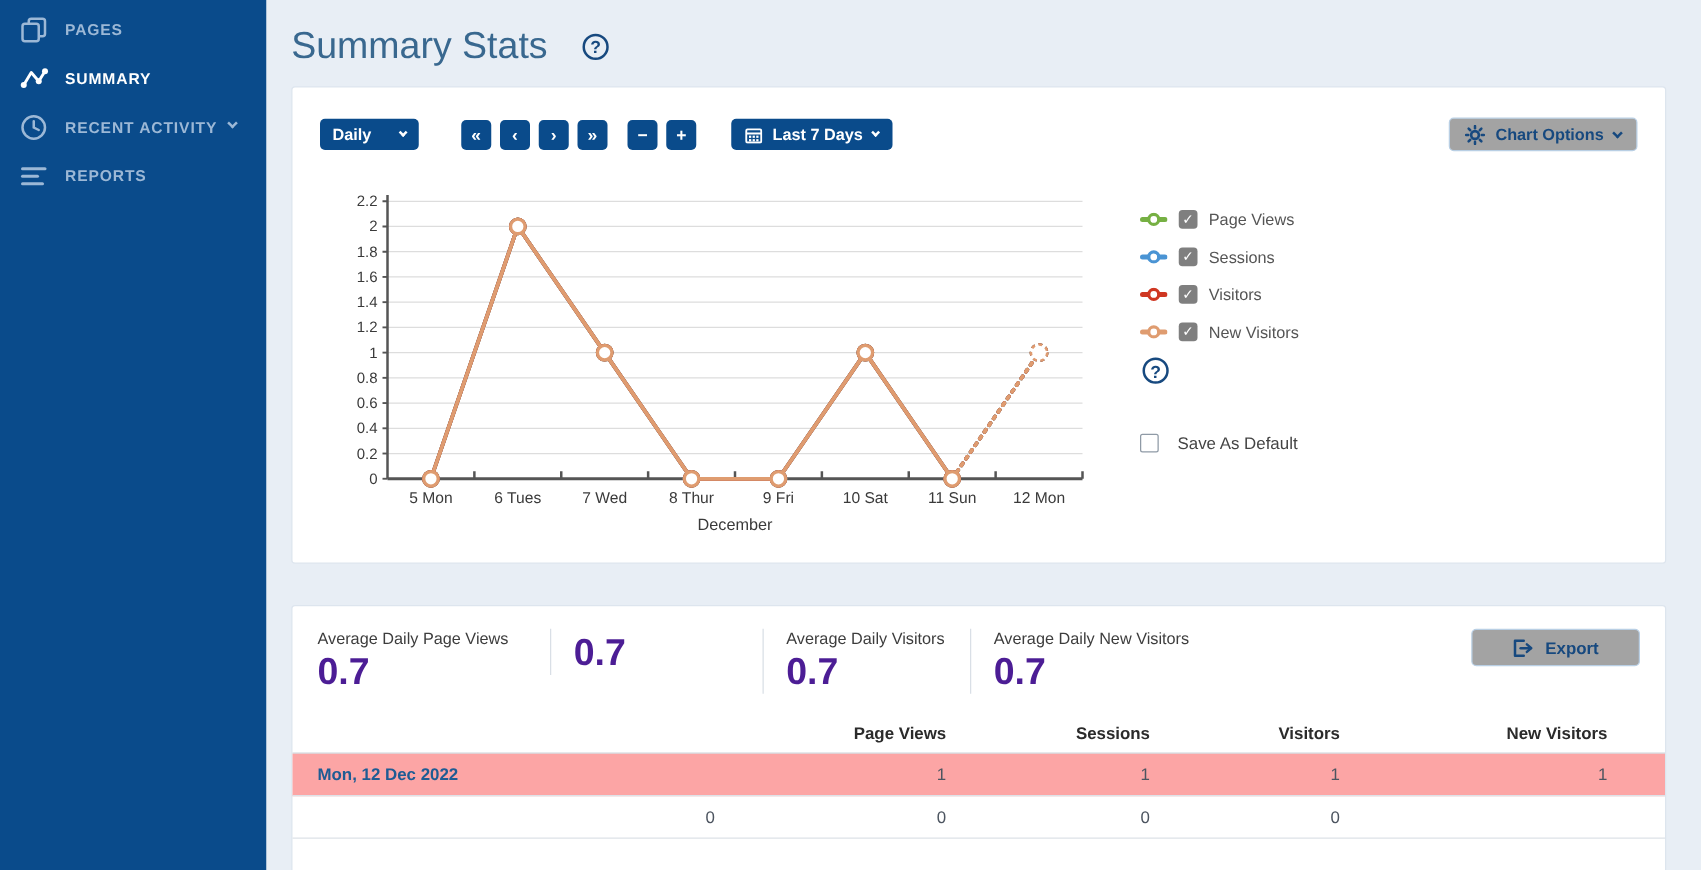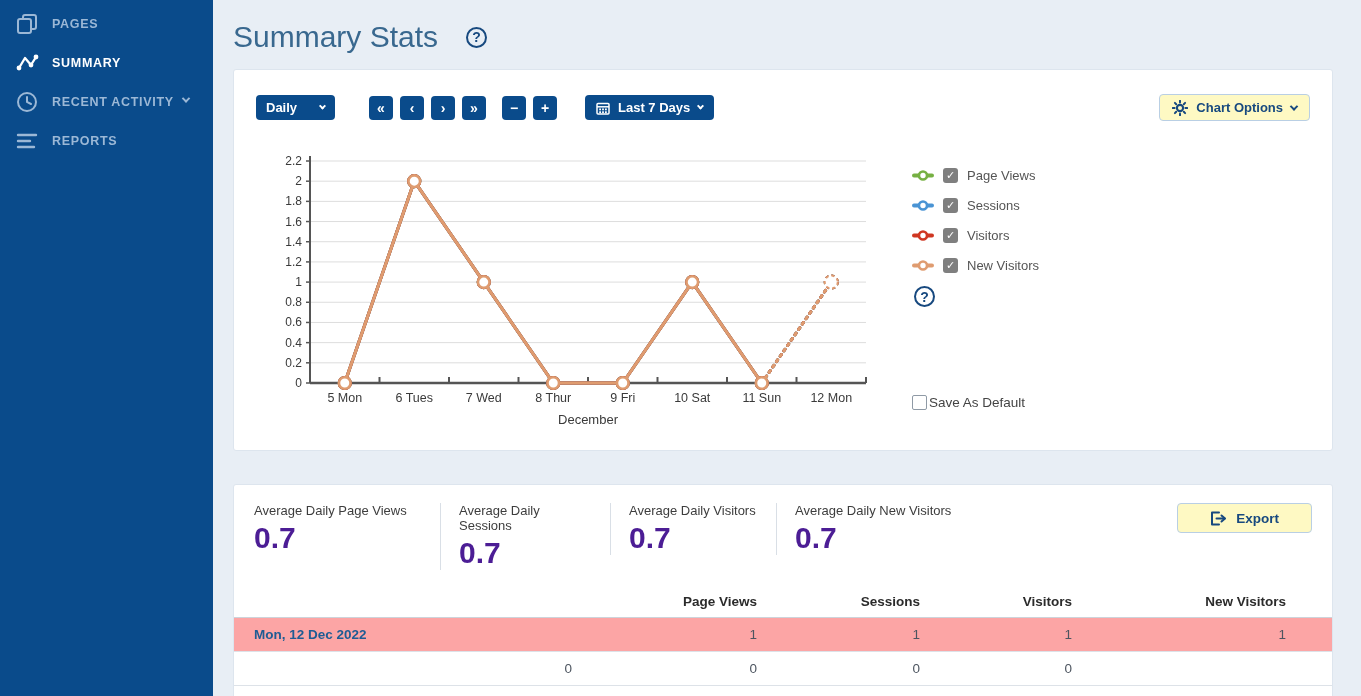--- a/index.html
+++ b/index.html
@@ -35,34 +35,34 @@
   .toolbar { display:flex; align-items:center; }
   .btn-blue { background:#0a4b8b; color:#fff; border:none; border-radius:4px; height:25px;
     font-weight:bold; font-size:13px; font-family:inherit; display:inline-flex;
     align-items:center; justify-content:center; cursor:pointer; }
   .btn-blue .chev { width:5px; height:5px; }
   .sel-daily { width:79px; justify-content:space-between; padding:0 10px; }
   .nav-group { display:flex; gap:7px; margin-left:34px; }
   .sq { width:24px; height:24px; font-size:14px; }
   .zoom-group { display:flex; gap:7px; margin-left:16px; }
   .range-btn { margin-left:28px; padding:0 11px; gap:8px; }
-  .btn-outline { background:#fef9c3; border:1px solid #b9cfe4; border-radius:4px; color:#17497f;
+  .btn-outline { background:#a3a3a3; border:1px solid #b9cfe4; border-radius:4px; color:#17497f;
     font-weight:bold; font-size:13px; font-family:inherit; display:inline-flex;
     align-items:center; cursor:pointer; }
   .chart-opts { margin-left:auto; height:27px; padding:0 12px; gap:8px; }
 
   
   .chart-row { display:flex; margin-top:24px; }
   .legend-col { margin-left:24px; padding-top:20px; }
   .legend-item { display:flex; align-items:center; gap:9px; height:21px; margin-bottom:9px; }
   .cb-checked { width:15px; height:15px; background:#7f7f7f; border-radius:3px; color:#fff;
     font-size:11px; display:flex; align-items:center; justify-content:center; cursor:pointer; }
   .legend-label { font-size:13px; color:#555; }
   .legend-col .help-circle { margin:10px 0 0 2px; }
-  .save-default { display:flex; align-items:flex-start; gap:2px; margin-top:88px; }
+  .save-default { display:flex; align-items:flex-start; gap:15px; margin-top:40px; }
   .cb-empty { width:15px; height:15px; background:#fff; border:1px solid #8f9aa6;
     border-radius:2px; cursor:pointer; }
   .save-label { font-size:13.5px; color:#444; }
 
   
   .stats-row { display:flex; padding:0 20px 16px; align-items:flex-start; }
   .stat-card { padding-right:20px; }
   .stat-card + .stat-card { border-left:1px solid #d9dfe6; padding-left:18px; }
   .stat-card:nth-child(1){ width:186px; } .stat-card:nth-child(2){ width:170px; }
   .stat-card:nth-child(3){ width:166px; }
@@ -328,21 +328,20 @@
       </div>
     </div>
 
     <div class="panel stats-panel">
       <div class="stats-row">
         <div class="stat-card">
           <div class="stat-label">Average Daily Page Views</div>
           <div class="stat-value">0.7</div>
         </div>
         <div class="stat-card">
-          <div class="stat-label">Average Daily Sessions</div>
           <div class="stat-value">0.7</div>
         </div>
         <div class="stat-card">
           <div class="stat-label">Average Daily Visitors</div>
           <div class="stat-value">0.7</div>
         </div>
         <div class="stat-card">
           <div class="stat-label">Average Daily New Visitors</div>
           <div class="stat-value">0.7</div>
         </div>

